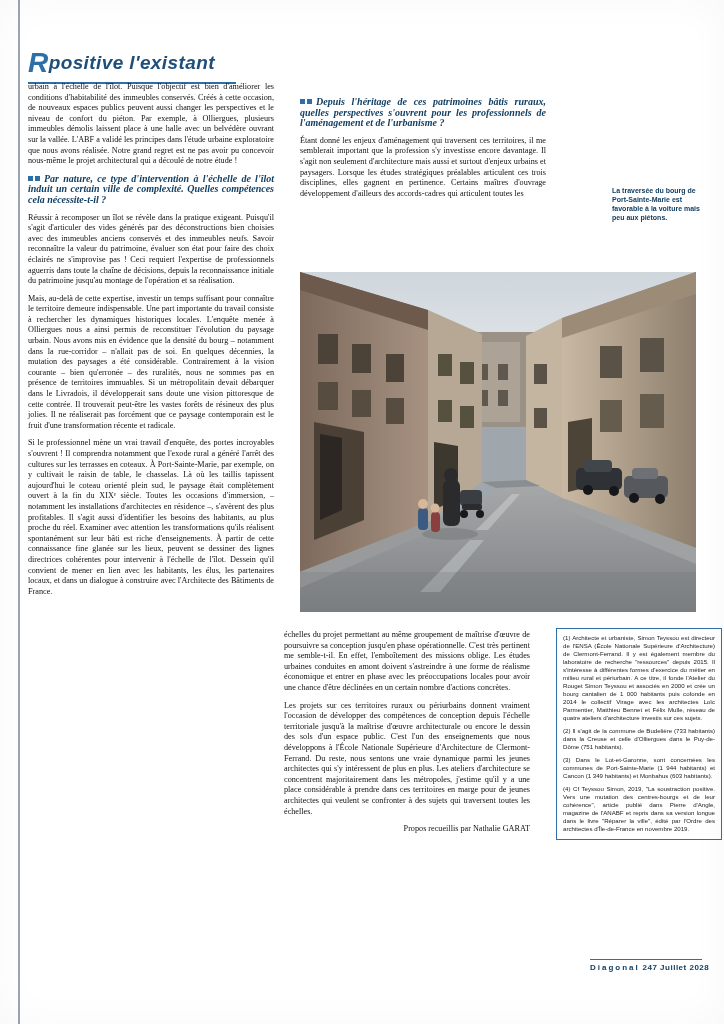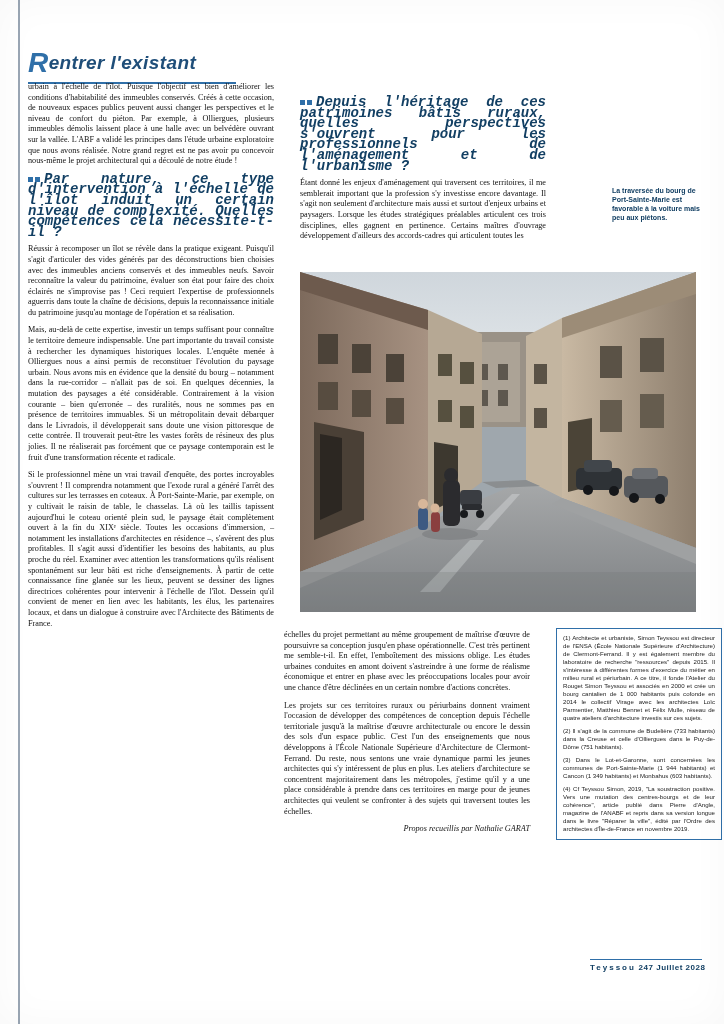--- a/index.html
+++ b/index.html
@@ -73,25 +73,24 @@
     text-indent: 0;
   }
   .col-1 { left: 28px; top: 82px; width: 246px; }
   .col-2 { left: 300px; top: 97px; width: 246px; }
   .col-2b { left: 284px; top: 630px; width: 246px; }
 
   
   .question {
     font-weight: bold;
     font-style: italic;
-    font-size: 14px;
+    font-size: 10px;
     line-height: 10.6px;
     color: #123f63;
     margin: 6px 0 7px 0;
-    font-family: Liberation Mono, monospace;
   }
   .sq {
     display: inline-block;
     width: 5px;
     height: 5px;
     background: #2f6fa8;
     margin-right: 2px;
     vertical-align: 1px;
   }
   .sq + .sq { margin-right: 4px; }
@@ -170,28 +169,28 @@
   }
 </style>
 </head>
 <body>
 
 <div class="page">
 
   <div class="left-rule"></div>
 
   <div class="page-title">
-    <span class="drop">R</span><span>entrer l'existant</span>
+    <span class="drop">R</span><span>positive l'existant</span>
   </div>
   <div class="title-underline"></div>
 
   <div class="col col-1">
     <p>urbain à l'échelle de l'îlot. Puisque l'objectif est bien d'améliorer les conditions d'habitabilité des immeubles conservés. Créés à cette occasion, de nouveaux espaces publics peuvent aussi changer les perspectives et le niveau de confort du piéton. Par exemple, à Olliergues, plusieurs immeubles démolis laissent place à une halle avec un belvédère ouvrant sur la vallée. L'ABF a validé les principes dans l'étude urbaine exploratoire que nous avons réalisée. Notre grand regret est ne pas avoir pu concevoir nous-même le projet architectural qui a découlé de notre étude !</p>
 
-    <p class="question"><span class="sq"></span><span class="sq"></span><span>Par nature, ce type d'intervention à l'échelle de l'îlot induit un certain niveau de complexité. Quelles compétences cela nécessite-t-il ?</span></p>
+    <p class="question"><span class="sq"></span><span class="sq"></span><span>Par nature, ce type d'intervention à l'échelle de l'îlot induit un certain ville de complexité. Quelles compétences cela nécessite-t-il ?</span></p>
 
     <p>Réussir à recomposer un îlot se révèle dans la pratique exigeant. Puisqu'il s'agit d'articuler des vides générés par des déconstructions bien choisies avec des immeubles anciens conservés et des immeubles neufs. Savoir reconnaître la valeur du patrimoine, évaluer son état pour faire des choix éclairés ne s'improvise pas ! Ceci requiert l'expertise de professionnels aguerris dans toute la chaîne de décisions, depuis la reconnaissance initiale du patrimoine jusqu'au montage de l'opération et sa réalisation.</p>
     <p>Mais, au-delà de cette expertise, investir un temps suffisant pour connaître le territoire demeure indispensable. Une part importante du travail consiste à rechercher les dynamiques historiques locales. L'enquête menée à Olliergues nous a ainsi permis de reconstituer l'évolution du paysage urbain. Nous avons mis en évidence que la densité du bourg – notamment dans la rue-corridor – n'allait pas de soi. En quelques décennies, la mutation des paysages a été considérable. Contrairement à la vision courante – bien qu'erronée – des ruralités, nous ne sommes pas en présence de territoires immuables. Si un métropolitain devait débarquer dans le Livradois, il développerait sans doute une vision pittoresque de cette contrée. Il trouverait peut-être les vastes forêts de résineux des plus jolies. Il ne réaliserait pas forcément que ce paysage contemporain est le fruit d'une transformation récente et radicale.</p>
     <p>Si le professionnel mène un vrai travail d'enquête, des portes incroyables s'ouvrent ! Il comprendra notamment que l'exode rural a généré l'arrêt des cultures sur les terrasses en coteaux. À Port-Sainte-Marie, par exemple, on y cultivait le raisin de table, le chasselas. Là où les taillis tapissent aujourd'hui le coteau orienté plein sud, le paysage était complètement ouvert à la fin du XIXᵉ siècle. Toutes les occasions d'immersion, – notamment les installations d'architectes en résidence –, s'avèrent des plus profitables. Il s'agit aussi d'identifier les besoins des habitants, au plus proche du réel. Examiner avec attention les transformations qu'ils réalisent spontanément sur leur bâti est riche d'enseignements. À partir de cette connaissance fine glanée sur les lieux, peuvent se dessiner des lignes directrices cohérentes pour intervenir à l'échelle de l'îlot. Dessein qu'il convient de mener en lien avec les habitants, les élus, les partenaires locaux, et dans un dialogue à construire avec l'Architecte des Bâtiments de France.</p>
   </div>
 
   <div class="col col-2">
     <p class="question"><span class="sq"></span><span class="sq"></span><span>Depuis l'héritage de ces patrimoines bâtis ruraux, quelles perspectives s'ouvrent pour les professionnels de l'aménagement et de l'urbanisme ?</span></p>
     <p>Étant donné les enjeux d'aménagement qui traversent ces territoires, il me semblerait important que la profession s'y investisse encore davantage. Il s'agit non seulement d'architecture mais aussi et surtout d'enjeux urbains et paysagers. Lorsque les études stratégiques préalables articulent ces trois disciplines, elles gagnent en pertinence. Certains maîtres d'ouvrage développement d'ailleurs des accords-cadres qui articulent toutes les</p>
   </div>
@@ -301,31 +300,31 @@
         <circle cx="135" cy="236" r="4.5" fill="#d8b79a"></circle>
       </g>
 
       <rect x="0" y="300" width="396" height="40" fill="#6f7275" opacity="0.25"></rect>
     </svg>
   </div>
 
   <div class="col col-2b">
     <p>échelles du projet permettant au même groupement de maîtrise d'œuvre de poursuivre sa conception jusqu'en phase opérationnelle. C'est très pertinent me semble-t-il. En effet, l'emboîtement des missions oblige. Les études urbaines conduites en amont doivent s'astreindre à une forme de réalisme économique et entrer en phase avec les préoccupations locales pour avoir une chance d'être déclinées en un certain nombre d'actions concrètes.</p>
     <p>Les projets sur ces territoires ruraux ou périurbains donnent vraiment l'occasion de développer des compétences de conception depuis l'échelle territoriale jusqu'à la maîtrise d'œuvre architecturale ou encore le dessin des sols d'un espace public. C'est l'un des enseignements que nous développons à l'École Nationale Supérieure d'Architecture de Clermont-Ferrand. Du reste, nous sentons une vraie dynamique parmi les jeunes architectes qui s'y intéressent de plus en plus. Les ateliers d'architecture se concentrent majoritairement dans les métropoles, j'estime qu'il y a une place considérable à prendre dans ces territoires en marge pour de jeunes architectes qui veulent se confronter à des sujets qui traversent toutes les échelles.</p>
-    <p style="text-align:right;font-style:italic;">Propos recueillis par Nathalie GARAT</p>
+    <p style="text-align:right;">Propos recueillis par Nathalie GARAT</p>
   </div>
 
   <div class="notes">
     <p>(1) Architecte et urbaniste, Simon Teyssou est directeur de l'ENSA (École Nationale Supérieure d'Architecture) de Clermont-Ferrand. Il y est également membre du laboratoire de recherche "ressources" depuis 2015. Il s'intéresse à différentes formes d'exercice du métier en milieu rural et périurbain. A ce titre, il fonde l'Atelier du Rouget Simon Teyssou et associés en 2000 et crée un bourg cantalien de 1 000 habitants puis cofonde en 2014 le collectif Virage avec les architectes Loïc Parmentier, Matthieu Bennet et Félix Mulle, réseau de quatre ateliers d'architecture investis sur ces sujets.</p>
     <p>(2) Il s'agit de la commune de Budelière (733 habitants) dans la Creuse et celle d'Olliergues dans le Puy-de-Dôme (751 habitants).</p>
     <p>(3) Dans le Lot-et-Garonne, sont concernées les communes de Port-Sainte-Marie (1 944 habitants) et Cancon (1 349 habitants) et Monbahus (603 habitants).</p>
     <p>(4) Cf Teyssou Simon, 2019, "La soustraction positive. Vers une mutation des centres-bourgs et de leur cohérence", article publié dans Pierre d'Angle, magazine de l'ANABF et repris dans sa version longue dans le livre "Réparer la ville", édité par l'Ordre des architectes d'Île-de-France en novembre 2019.</p>
   </div>
 
   <div class="footer-rule"></div>
   <div class="footer">
-    <span class="jrn">Teyssou</span>
+    <span class="jrn">Diagonal</span>
     <span>247</span>
     <span>Juillet 2028</span>
   </div>
 
   <div class="edge-shadow"></div>
 </div>
 
 </body></html>

